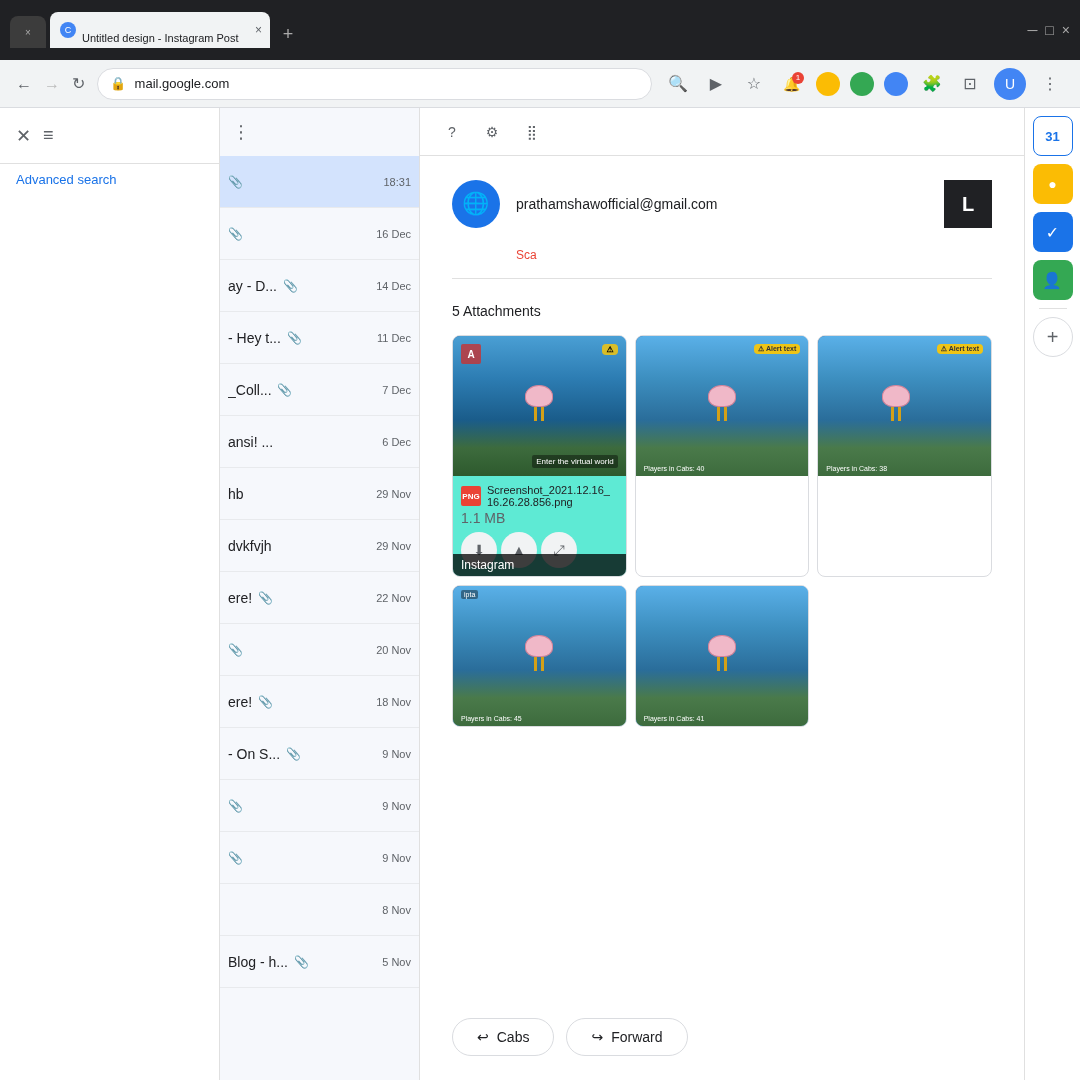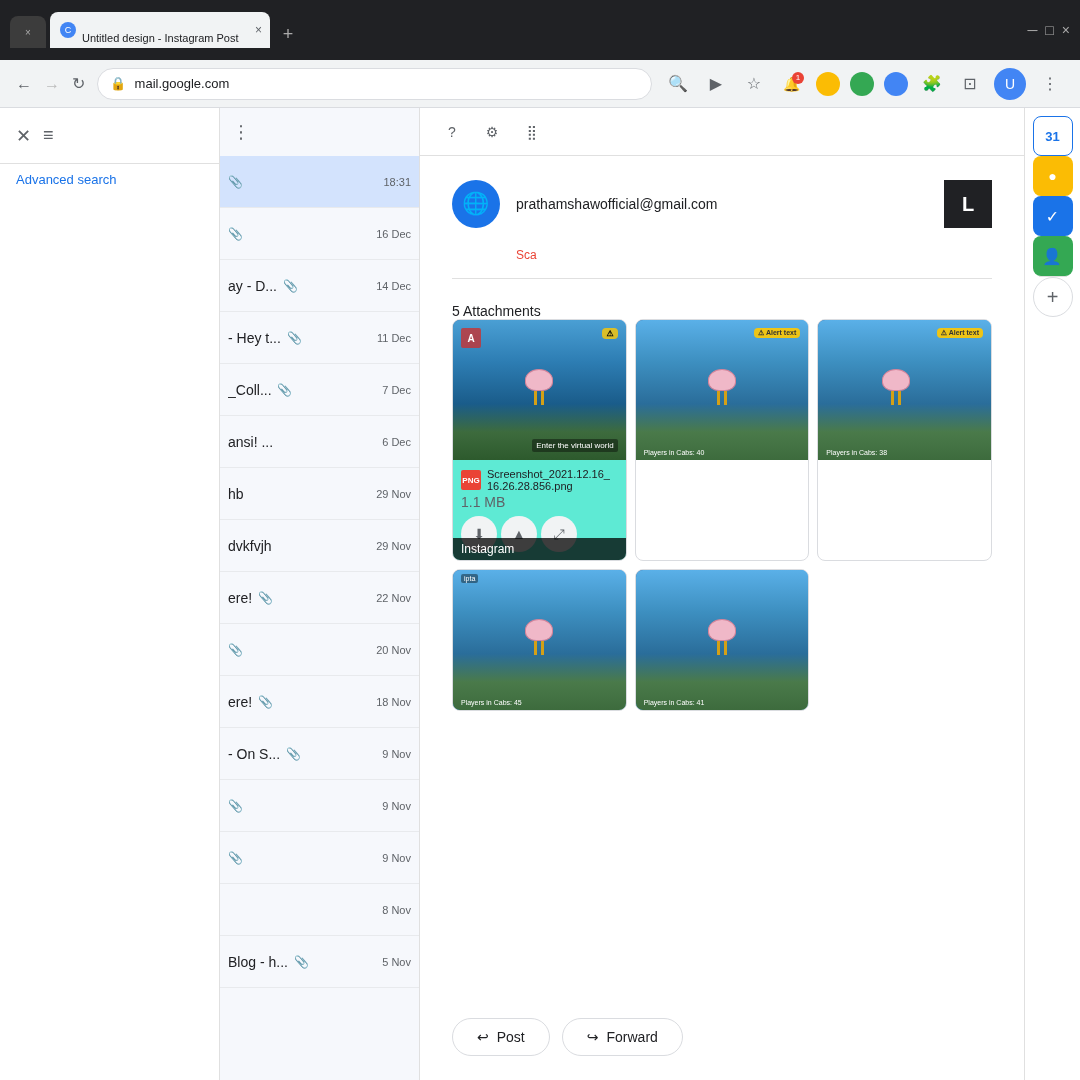--- a/index.html
+++ b/index.html
@@ -316,21 +316,21 @@
       background: #e0e0e0;
       margin: 16px 0;
     }
 
     .attachments-section {
       margin-top: 24px;
     }
     .attachments-title {
       font-size: 14px;
       color: #202124;
-      margin-bottom: 0;
+      margin-bottom: 16px;
       font-weight: 500;
     }
     .attachments-grid {
       display: grid;
       grid-template-columns: repeat(3, 1fr);
       gap: 8px;
       max-width: 700px;
     }
     .attachment-card {
       border: 1px solid #dadce0;
@@ -438,20 +438,21 @@
 
     
     .right-sidebar {
       width: 56px;
       background: #fff;
       border-left: 1px solid #e0e0e0;
       display: flex;
       flex-direction: column;
       align-items: center;
       padding: 8px 0;
+      gap: 8px;
     }
     .sidebar-app-icon {
       width: 40px;
       height: 40px;
       border-radius: 8px;
       display: flex;
       align-items: center;
       justify-content: center;
       cursor: pointer;
       font-size: 18px;
@@ -739,21 +740,21 @@
             </div>
           </div>
 
         </div>
       </div>
     </div>
 
     <div class="reply-section">
       <button class="reply-btn">
         <span>↩</span>
-        <span>Post</span>
+        <span>Cabs</span>
       </button>
       <button class="reply-btn">
         <span>↪</span>
         <span>Forward</span>
       </button>
     </div>
   </div>
 
   <div class="right-sidebar">
 

